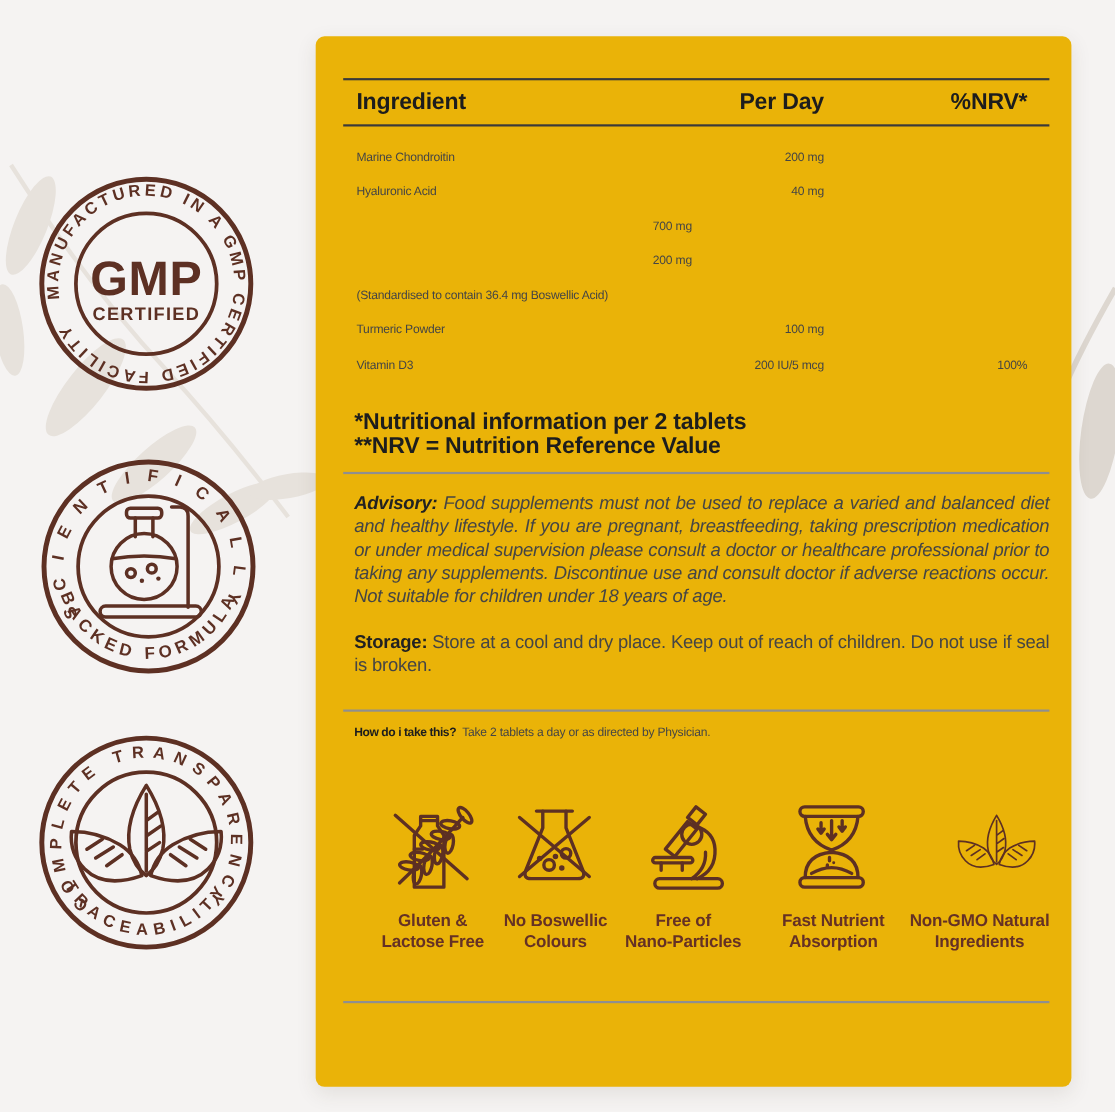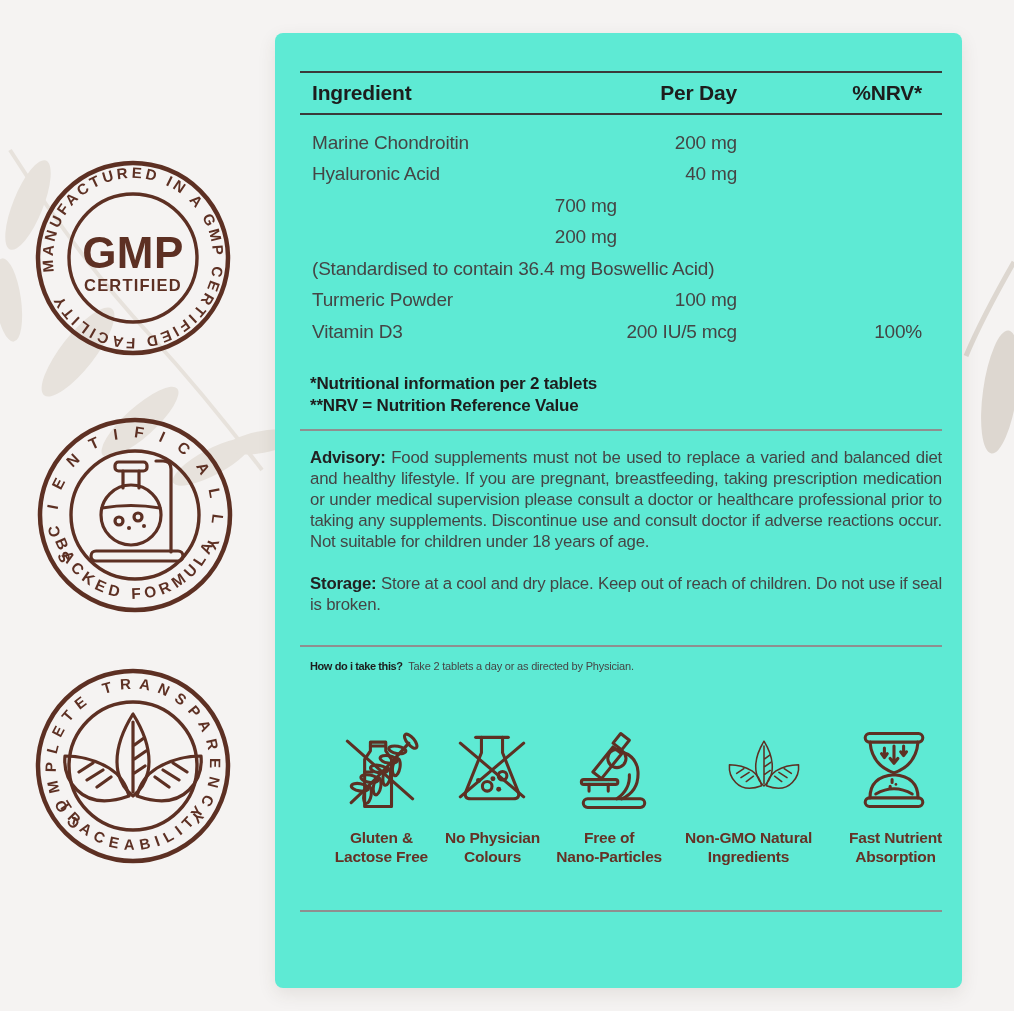--- a/index.html
+++ b/index.html
@@ -18,45 +18,45 @@
   .ring1    { font-size:15px;   letter-spacing:3.2px; }
   .arc-top-2{ font-size:15.5px; letter-spacing:15px; }
   .arc-bot-2{ font-size:15.5px; letter-spacing:4.5px; }
   .arc-top-3{ font-size:15px;   letter-spacing:7.5px; }
   .arc-bot-3{ font-size:15px;   letter-spacing:6px; }
   .gmp-big   { font-size:44px; letter-spacing:0.5px; text-anchor:middle; }
   .gmp-small { font-size:16.5px; letter-spacing:1.2px; text-anchor:middle; }
   .lineart { fill:none; stroke:#5d3023; stroke-width:3.2; stroke-linecap:round; stroke-linejoin:round; }
   .dotfill { fill:#5d3023; stroke:none; }
 
-  .card { position:absolute; left:275px; top:33px; width:687px; height:955px;
-          background:#5eead4; border-radius:8px; box-shadow:0 6px 18px rgba(70,55,40,.10);
+  .card { position:absolute; left:287px; top:33px; width:687px; height:955px;
+          background:#eab308; border-radius:8px; box-shadow:0 6px 18px rgba(70,55,40,.10);
           padding:0 20px 0 25px; overflow:hidden; }
 
   .rule-dark { border:none; border-top:2px solid #3a3a3a; }
   .rule-gray { border:none; border-top:2px solid #8f8f8f; }
   .rule-top    { margin-top:38px; }
   .rule-bottom { margin-top:0; }
 
   .tbl-row { display:grid; grid-template-columns:1fr 120px 205px; align-items:center; letter-spacing:-0.2px; }
   .tbl-head { height:40px; font-size:21px; font-weight:bold; color:#1d1d1d; }
   .cell-ing  { padding-left:12px; white-space:nowrap; }
   .cell-day  { text-align:right; white-space:nowrap; }
   .cell-nrv  { text-align:right; padding-right:20px; white-space:nowrap; }
   .tbl-body { padding-top:12px; }
-  .tbl-body .tbl-row { height:31.5px; font-size:19px; color:#454545; }
-
-  .footnotes { margin-top:25px; padding-left:10px; font-size:17px; font-weight:bold;
+  .tbl-body .tbl-row { height:31.5px; font-size:11px; color:#454545; }
+
+  .footnotes { margin-top:25px; padding-left:10px; font-size:21px; font-weight:bold;
                color:#1d1d1d; line-height:22px; letter-spacing:-0.2px; }
 
   .div-1 { margin-top:12px; }
   .para { margin:0 0 0 10px; width:632px; font-size:16.8px; line-height:21px; color:#454545;
           text-align:justify; letter-spacing:-0.2px; }
   .para b { color:#222222; }
-  .advisory { margin-top:16px; }
+  .advisory { margin-top:16px;font-style:italic; }
   .storage  { margin-top:21px; }
   .div-2 { margin-top:30px; }
 
   .dosage { margin:13px 0 0 10px; font-size:11px; color:#454545; letter-spacing:-0.2px; }
   .dosage b { color:#1d1d1d; letter-spacing:-0.4px; }
 
   .features { display:flex; margin-top:50px; }
   .feature { display:flex; flex-direction:column; align-items:flex-end; }
   .f1 { width:128px; } .f2 { width:112px; } .f3 { width:122px; } .f4 { width:130px; } .f5 { width:150px; }
   .feature svg { width:96px; height:96px; }
@@ -226,69 +226,69 @@
             <path d="M33,16 L67,16"></path>
             <path d="M39,16 L39,32 L23,72 Q20,80 28,80 L72,80 Q80,80 77,72 L61,32 L61,16"></path>
             <circle cx="45" cy="67" r="5"></circle>
             <circle cx="61" cy="56" r="4.5"></circle>
             <circle class="dotfill" cx="36" cy="61" r="2.6"></circle>
             <circle class="dotfill" cx="51" cy="59" r="2.6"></circle>
             <circle class="dotfill" cx="57" cy="70" r="2.6"></circle>
             <path d="M17,22 L83,78 M83,22 L17,78"></path>
           </g>
         </svg>
-        <div class="flabel"><span>No Physician</span><br><span>Colours</span></div>
+        <div class="flabel"><span>No Boswellic</span><br><span>Colours</span></div>
       </div>
 
       <div class="feature f3">
         <svg viewBox="0 0 100 100">
           <g class="lineart" stroke-width="2.6">
             <rect x="18" y="80" width="64" height="9" rx="4.5"></rect>
             <path d="M58,80 Q76,72 75,52 Q74,36 58,31"></path>
             <path d="M53,80 Q67,70 66,55"></path>
             <circle cx="53" cy="38" r="9.5"></circle>
             <path d="M28,52 L49,26 L58,33 L37,59 Z"></path>
             <path d="M49,22 L57,12 L66,19 L58,29 Z"></path>
             <rect x="16" y="60" width="38" height="5" rx="2.5"></rect>
             <path d="M24,65 L24,72 M44,65 L44,72"></path>
           </g>
         </svg>
         <div class="flabel"><span>Free of</span><br><span>Nano-Particles</span></div>
-      </div>
-
-      <div class="feature f5">
-        <svg viewBox="0 0 200 200">
-          <g class="lineart" stroke-width="5">
-            <path d="M100,40 Q78,76 84,106 Q88,124 100,133 Q112,124 116,106 Q122,76 100,40 Z"></path>
-            <path d="M100,50 L100,128 M100,78 L112,69 M100,94 L114,84 M100,110 L113,101"></path>
-            <path d="M95,133 Q60,146 41,126 Q26,111 28,89 Q54,89 75,102 Q91,113 95,133 Z"></path>
-            <path d="M43,107 L58,97 M52,116 L69,105 M63,124 L78,113"></path>
-            <path d="M105,133 Q140,146 159,126 Q174,111 172,89 Q146,89 125,102 Q109,113 105,133 Z"></path>
-            <path d="M157,107 L142,97 M148,116 L131,105 M137,124 L122,113"></path>
-          </g>
-        </svg>
-        <div class="flabel"><span>Non-GMO Natural</span><br><span>Ingredients</span></div>
       </div>
 
       <div class="feature f4">
         <svg viewBox="0 0 100 100">
           <g class="lineart" stroke-width="2.6">
             <rect x="20" y="12" width="60" height="9" rx="4.5"></rect>
             <rect x="20" y="79" width="60" height="9" rx="4.5"></rect>
             <path d="M25,21 Q27,45 50,53 Q73,45 75,21"></path>
             <path d="M25,79 Q25,57 50,55 Q75,57 75,79"></path>
             <path d="M31,75 Q50,64 69,75"></path>
             <path d="M50,25 L50,42 M46,38 L50,43 L54,38"></path>
             <path d="M40,27 L40,36 M37,33 L40,37 L43,33"></path>
             <path d="M60,25 L60,34 M57,31 L60,35 L63,31"></path>
             <path d="M48,60 L48,63 M46,67 L46,69"></path>
             <circle class="dotfill" cx="52" cy="65" r="1.4"></circle>
           </g>
         </svg>
         <div class="flabel"><span>Fast Nutrient</span><br><span>Absorption</span></div>
       </div>
 
+      <div class="feature f5">
+        <svg viewBox="0 0 200 200">
+          <g class="lineart" stroke-width="5">
+            <path d="M100,40 Q78,76 84,106 Q88,124 100,133 Q112,124 116,106 Q122,76 100,40 Z"></path>
+            <path d="M100,50 L100,128 M100,78 L112,69 M100,94 L114,84 M100,110 L113,101"></path>
+            <path d="M95,133 Q60,146 41,126 Q26,111 28,89 Q54,89 75,102 Q91,113 95,133 Z"></path>
+            <path d="M43,107 L58,97 M52,116 L69,105 M63,124 L78,113"></path>
+            <path d="M105,133 Q140,146 159,126 Q174,111 172,89 Q146,89 125,102 Q109,113 105,133 Z"></path>
+            <path d="M157,107 L142,97 M148,116 L131,105 M137,124 L122,113"></path>
+          </g>
+        </svg>
+        <div class="flabel"><span>Non-GMO Natural</span><br><span>Ingredients</span></div>
+      </div>
+
     </div>
 
     <hr class="rule-gray div-3">
 
   </div>
 </div>
 
 </body></html>

